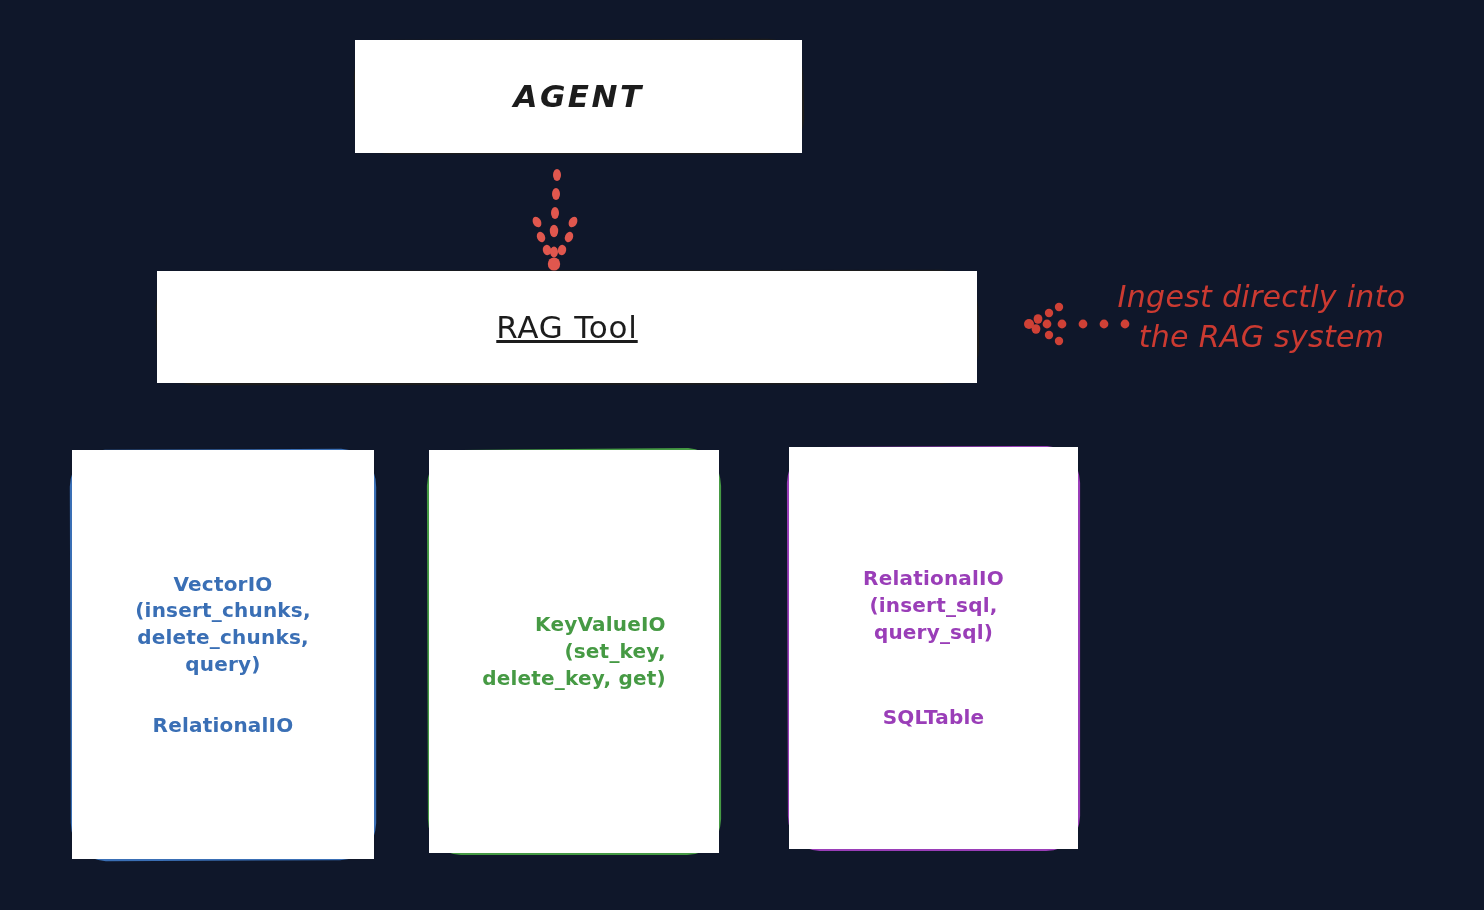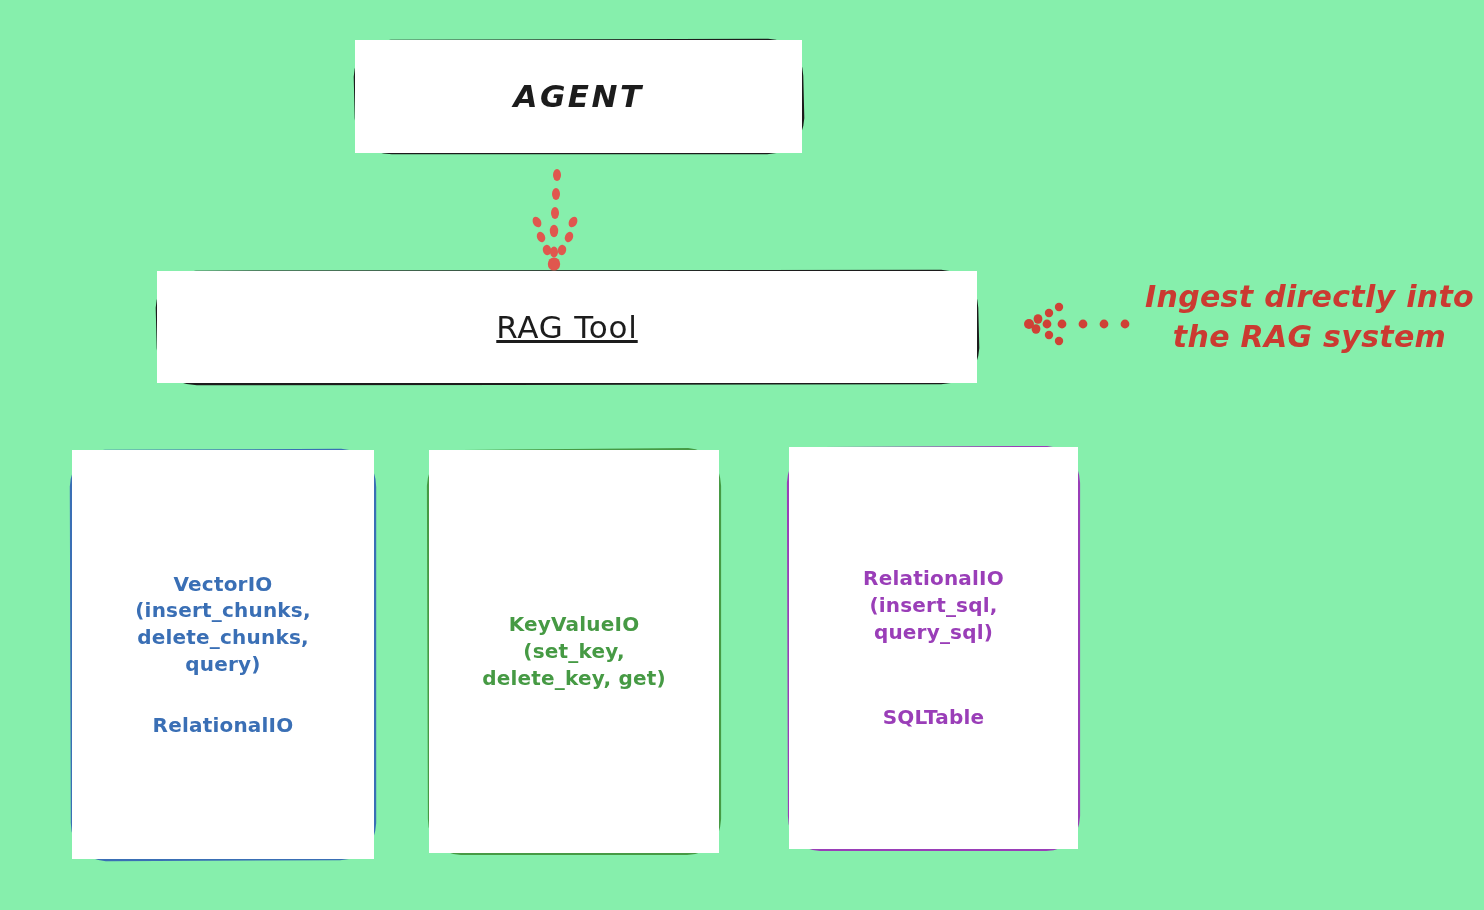--- a/index.html
+++ b/index.html
@@ -8,21 +8,21 @@
     padding: 0;
     background: #ffffff;
   }
   body {
     font-family: "DejaVu Sans", sans-serif;
   }
   #canvas {
     position: relative;
     width: 1484px;
     height: 910px;
-    background: #86efac;
+    background: #0f172a;
     overflow: hidden;
   }
   .node {
     position: absolute;
     box-sizing: border-box;
     display: flex;
     flex-direction: column;
     align-items: center;
     justify-content: center;
     text-align: center;
@@ -71,20 +71,21 @@
     left: 72px;
     top: 450px;
     width: 302px;
     height: 409px;
   }
   #keyvalueio-node {
     left: 429px;
     top: 450px;
     width: 290px;
     height: 403px;
+    text-align: right;
   }
   #relationalio-node {
     left: 789px;
     top: 447px;
     width: 289px;
     height: 402px;
     gap: 24px;
   }
   .card .node-label {
     font-family: "DejaVu Sans", sans-serif;
@@ -103,26 +104,26 @@
     left: 0;
     top: 0;
     width: 1484px;
     height: 910px;
     pointer-events: none;
   }
 
   
   #annotation-text {
     position: absolute;
-    left: 1142px;
+    left: 1094px;
     top: 277px;
     width: 335px;
     font-family: "DejaVu Sans", sans-serif;
     font-size: 30px;
-    font-weight: 700;
+    font-weight: 400;
     font-style: italic;
     line-height: 1.33;
     text-align: center;
     letter-spacing: 0.3px;
     white-space: pre-line;
   }
 </style>
 </head>
 <body>
 

